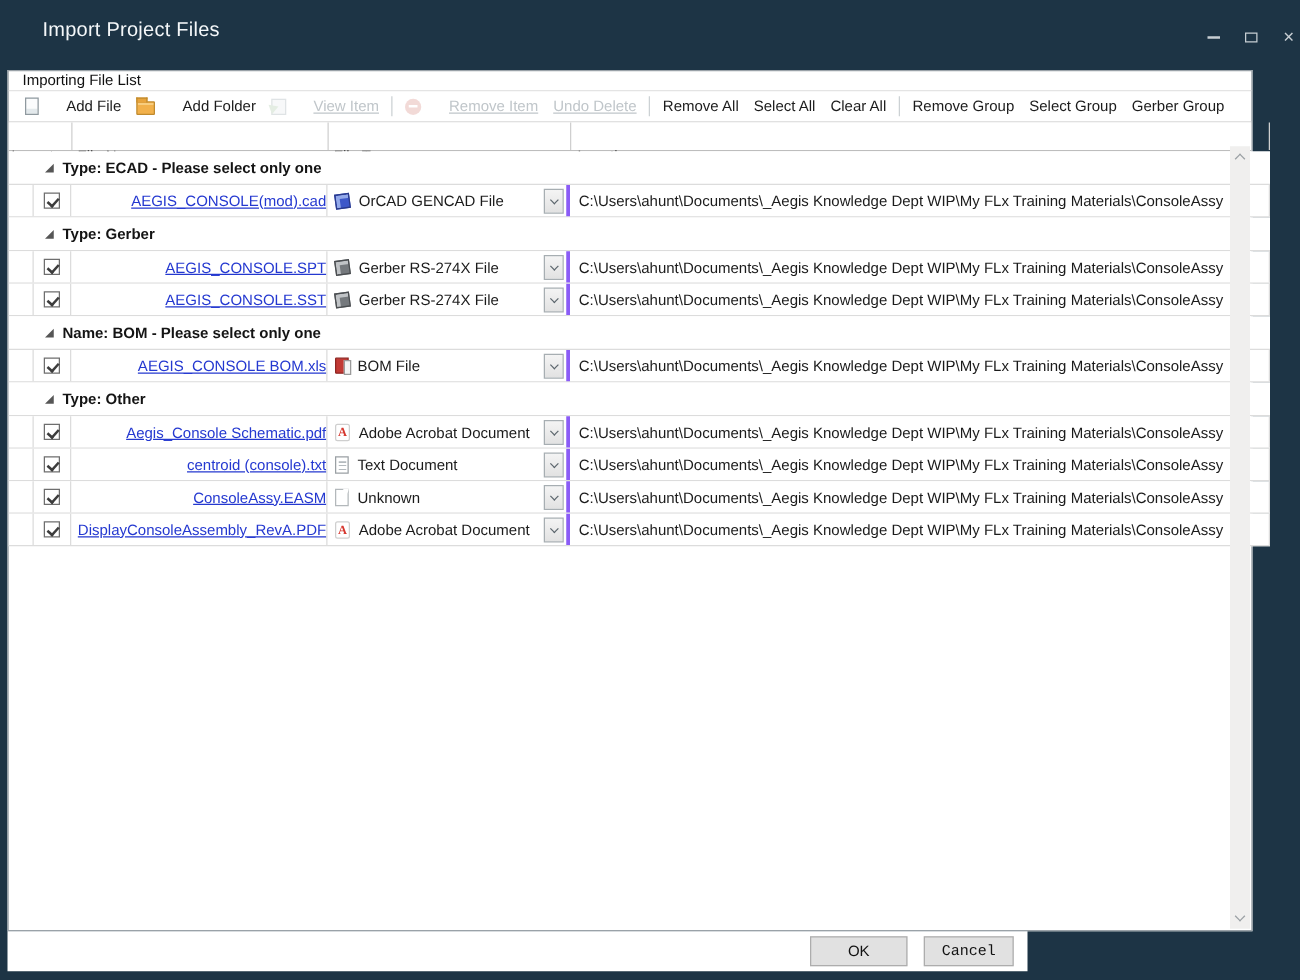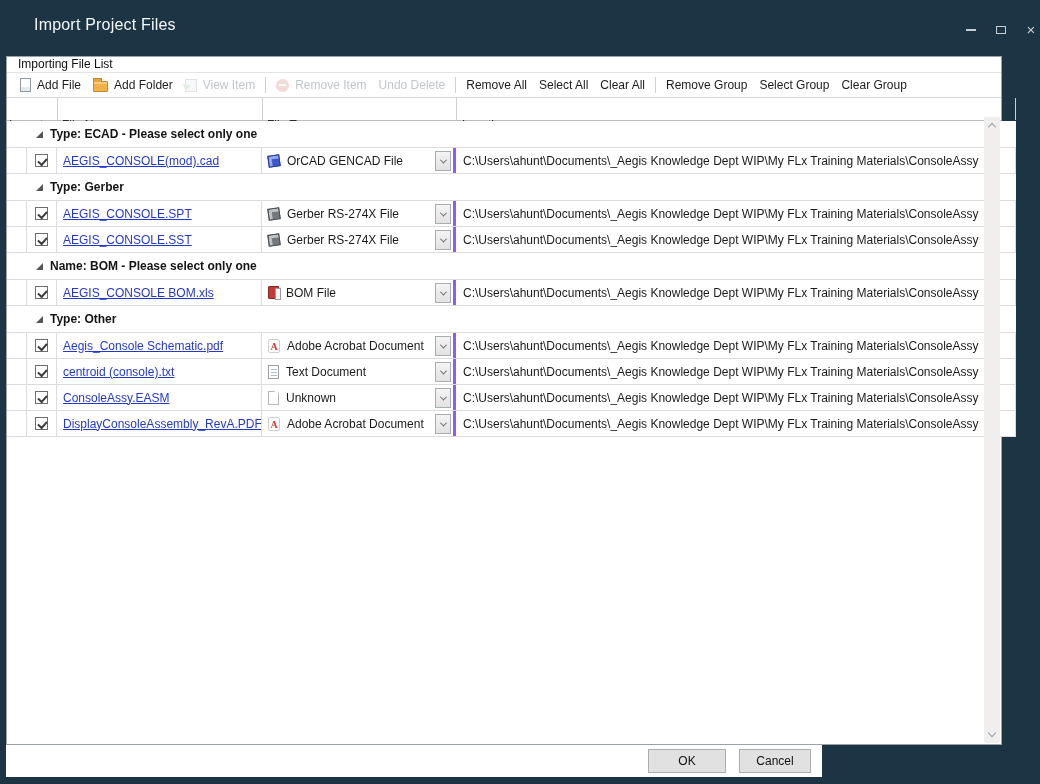--- a/index.html
+++ b/index.html
@@ -14,22 +14,22 @@
   .glyph-min { width:10px; height:2px; background:#c7ced3; }
   .glyph-max { width:10px; height:8px; border:1px solid #c7ced3; }
   .glyph-close { color:#c7ced3; font-size:15px; line-height:14px; }
 
   
   #content-panel { position:absolute; left:6px; top:56px; width:996px; height:689px; background:#ffffff; border:1px solid #9aa2a8; }
   #section-label { height:15px; line-height:15px; padding-left:11px; font-size:12px; color:#111; }
 
   
   #toolbar { display:flex; align-items:center; height:26px; padding-left:7px; border-top:1px solid #e4e4e4; border-bottom:1px solid #d7d7d7; }
-  .tb-btn { display:flex; align-items:center; gap:6px; padding:0 6px; height:22px; font-size:12px; color:#1c1c1c; cursor:pointer; white-space:nowrap; }
-  .tb-btn.disabled { color:#c0c6ca; }
+  .tb-btn { display:flex; align-items:center; gap:22px; padding:0 6px; height:22px; font-size:12px; color:#1c1c1c; cursor:pointer; white-space:nowrap; }
+  .tb-btn.disabled { color:#c0c6ca;text-decoration:underline; }
   .tb-btn.disabled .tb-icon { opacity:.55; }
   .tb-sep { width:1px; height:16px; background:#ccd1d4; margin:0 4px; }
   .tb-icon { display:inline-block; position:relative; }
   .tb-icon:empty { display:inline-block; }
 
   
   .icon-file { width:11px; height:14px; background:#fbfcfd; border:1px solid #8f999f; box-shadow:inset 0 -4px 0 #e3e9ec; }
   .icon-folder { width:15px; height:11px; background:#f2b14b; border:1px solid #c08a2e; border-radius:1px; position:relative; margin-top:2px; box-shadow:inset 0 2px 0 #f8cd7e; }
   .icon-folder::before { content:""; position:absolute; left:-1px; top:-4px; width:7px; height:3px; background:#e8a43c; border:1px solid #c08a2e; border-bottom:none; }
   .icon-view { width:12px; height:13px; background:#f1f4f5; border:1px solid #c6cdd0; position:relative; }
@@ -45,21 +45,21 @@
   
   #grid { position:relative; }
   .grid-row { position:relative; display:flex; align-items:stretch; width:1009px; border-bottom:1px solid #dcdcdc; background:#fff; }
   .indent-cell { width:20px; border-right:1px solid #dcdcdc; flex:0 0 auto; }
   .group-row { height:27px; align-items:center; }
   .expander { width:0; height:0; border-bottom:7px solid #565656; border-left:7px solid transparent; margin-left:9px; cursor:pointer; flex:0 0 auto; }
   .group-label { font-size:12px; font-weight:bold; color:#141414; margin-left:7px; white-space:nowrap; }
   .data-row { height:26px; }
   .cell { display:flex; align-items:center; font-size:12px; color:#1b1b1b; }
   .col-import { width:30px; border-right:1px solid #dcdcdc; justify-content:center; flex:0 0 auto; }
-  .col-name { width:205px; border-right:1px solid #dcdcdc; padding-left:6px; flex:0 0 auto; overflow:hidden; }
+  .col-name { width:205px; border-right:1px solid #dcdcdc; padding-left:6px; flex:0 0 auto; overflow:hidden;justify-content:flex-end; }
   .col-type { width:194px; border-right:3px solid #8b5cf6; padding-left:6px; position:relative; flex:0 0 auto; }
   .col-location { flex:1 1 auto; border-right:1px solid #dcdcdc; padding-left:7px; white-space:nowrap; overflow:hidden; }
   .file-link { color:#2438d0; text-decoration:underline; white-space:nowrap; cursor:pointer; }
   .type-label { margin-left:7px; white-space:nowrap; }
 
   .checkbox { width:13px; height:13px; background:#fff; border:1px solid #6e6e6e; position:relative; cursor:pointer; }
   .checkbox::after { content:""; position:absolute; left:2px; top:2.5px; width:7px; height:4px; border-left:2px solid #3c3c3c; border-bottom:2px solid #3c3c3c; transform:rotate(-48deg); }
 
   .combo-btn { position:absolute; right:2px; top:3px; width:16px; height:20px; background:linear-gradient(#f4f4f4,#e2e2e2); border:1px solid #a7aeb2; display:flex; align-items:center; justify-content:center; cursor:pointer; }
   .chev { width:5px; height:5px; border-right:1.6px solid #5c666d; border-bottom:1.6px solid #5c666d; transform:rotate(45deg) translate(-1px,-1px); }
@@ -79,21 +79,21 @@
 
   
   #scrollbar { position:absolute; right:1px; top:60px; bottom:1px; width:16px; background:#f0efee; display:flex; flex-direction:column; justify-content:space-between; align-items:center; padding:7px 0; }
   .chev-up { width:6px; height:6px; border-right:1.6px solid #9aa0a4; border-bottom:1.6px solid #9aa0a4; transform:rotate(-135deg); }
   .chev-dn { width:6px; height:6px; border-right:1.6px solid #9aa0a4; border-bottom:1.6px solid #9aa0a4; transform:rotate(45deg); }
 
   
   #footer { position:absolute; left:6px; top:745px; width:816px; height:32px; background:#ffffff; display:flex; align-items:center; justify-content:flex-end; gap:13px; padding-right:11px; }
   .dlg-btn { height:24px; background:#e1e1e1; border:1px solid #adadad; font-size:12px; color:#111; display:flex; align-items:center; justify-content:center; cursor:pointer; }
   #ok-btn { width:78px; }
-  #cancel-btn { width:72px; }
+  #cancel-btn { width:72px;font-family:Liberation Mono, monospace; }
 </style>
 </head>
 <body>
 
 <div id="window">
 
   <div id="titlebar">
     <span id="title">Import Project Files</span>
     <div id="win-controls">
       <span class="win-btn">
@@ -163,21 +163,21 @@
     <span class="tb-label">Remove Group</span>
   </div>
 
   <div class="tb-btn">
 
     <span class="tb-label">Select Group</span>
   </div>
 
   <div class="tb-btn">
 
-    <span class="tb-label">Clear Group</span>
+    <span class="tb-label">Gerber Group</span>
   </div>
 </div>
 
     <div id="header-row">
       <span class="h-label" style="left:2px">Import</span>
       <span class="h-label" style="left:55px">File Name</span>
       <span class="h-label" style="left:260px">File Type</span>
       <span class="h-label" style="left:455px">Location</span>
       <span class="h-div" style="left:50px"></span>
       <span class="h-div" style="left:255px"></span>

